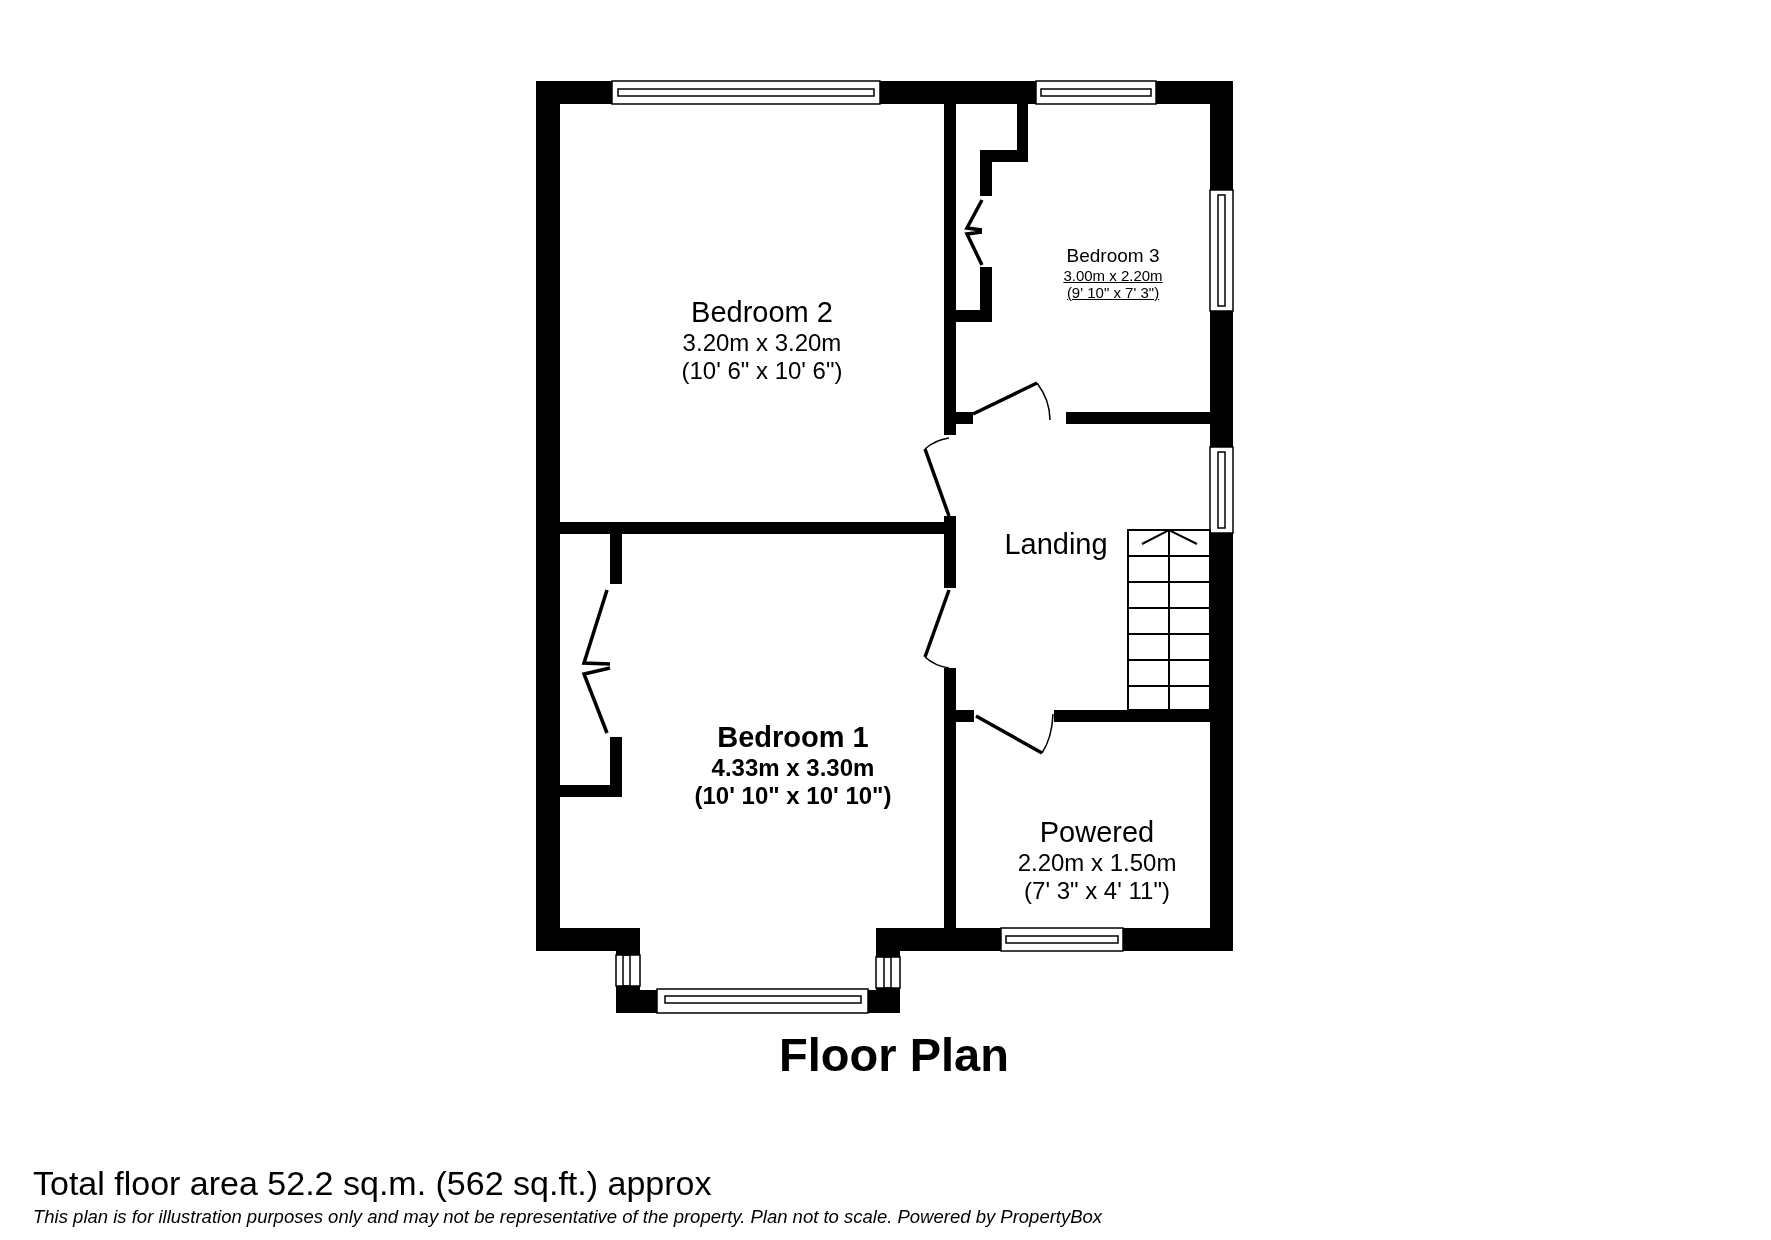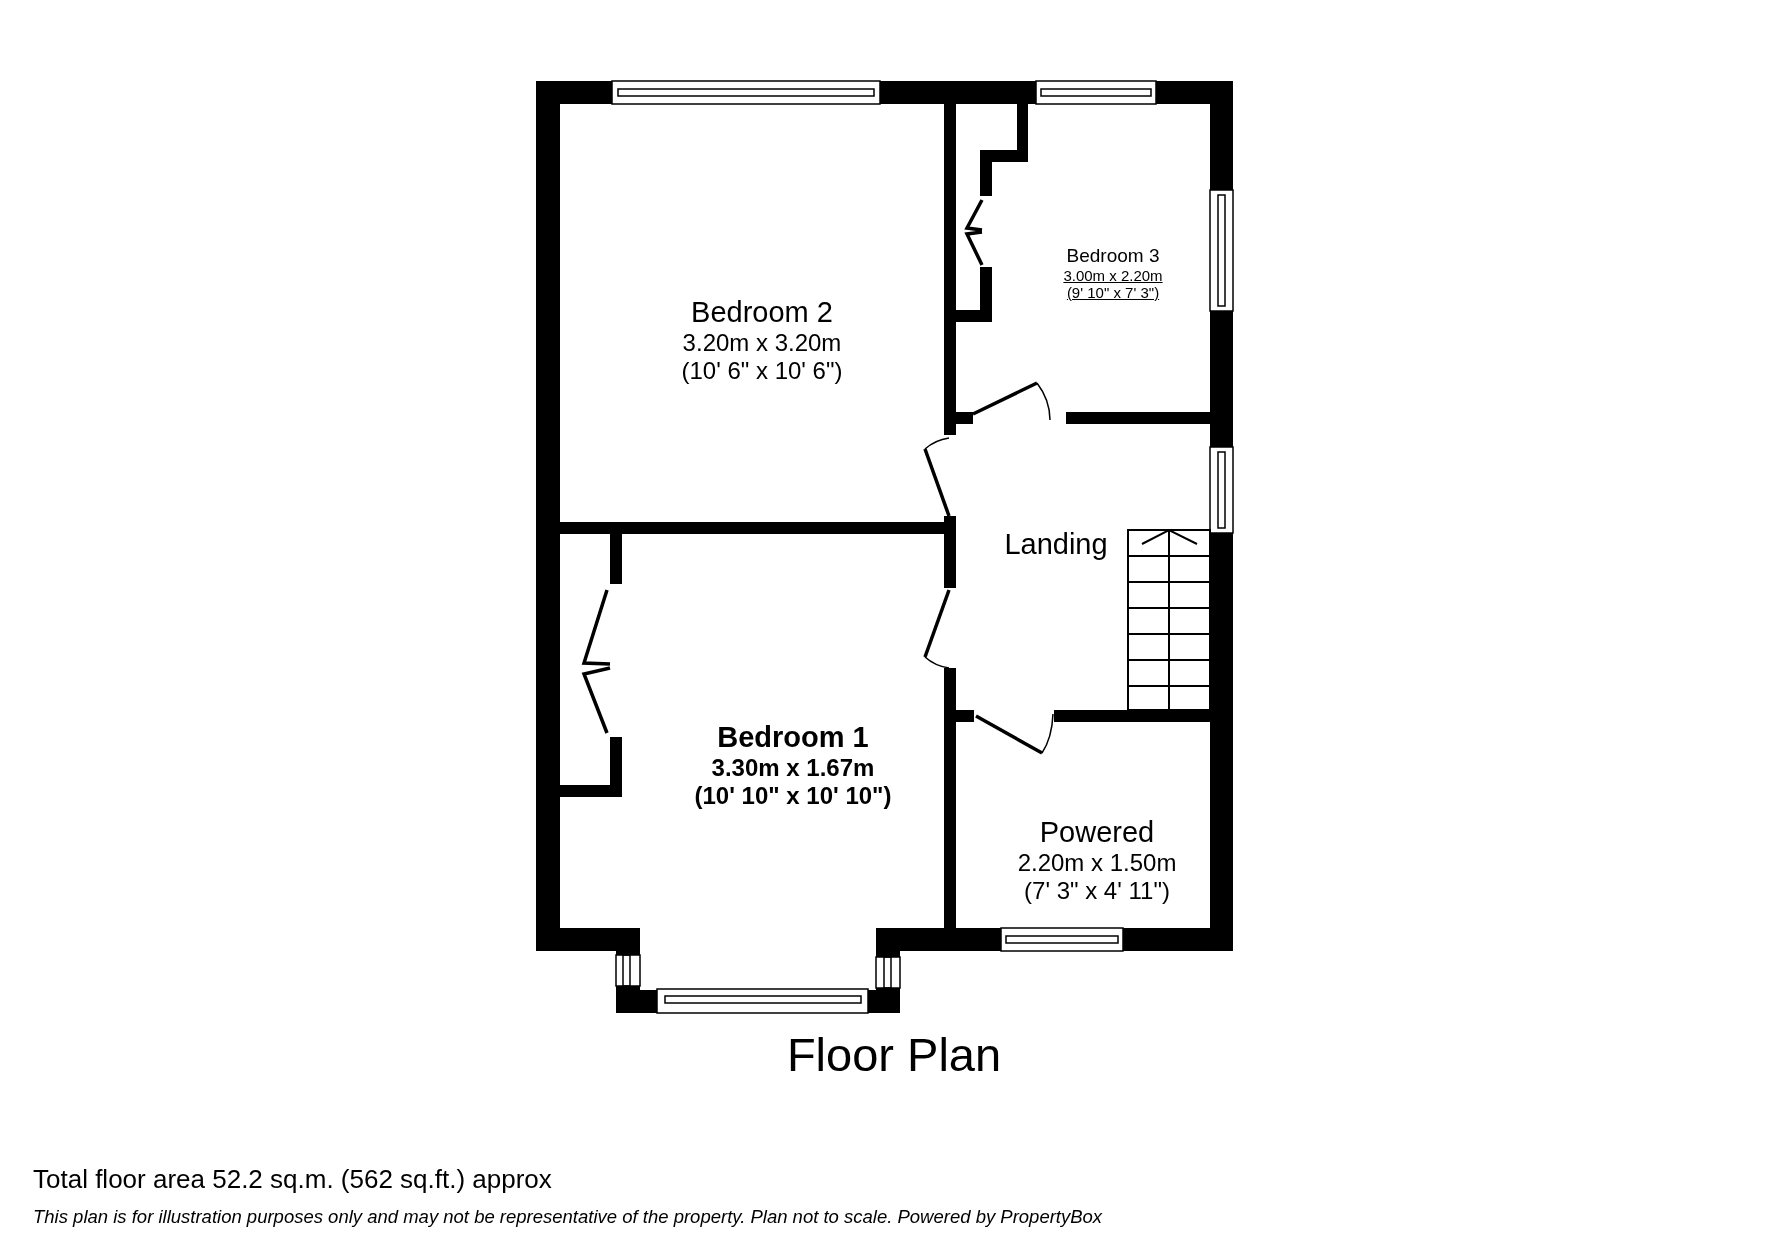--- a/index.html
+++ b/index.html
@@ -11,22 +11,22 @@
   .door { fill:none; stroke:#000; stroke-width:3.5; }
   .arc { fill:none; stroke:#000; stroke-width:1.5; }
   .stair { fill:none; stroke:#000; stroke-width:2; }
   .lbl { position:absolute; text-align:center; white-space:nowrap; transform:translateX(-50%); line-height:1.15; }
   .lbl .name { display:block; }
   .lbl .dim { display:block; }
   .big .name { font-size:29px; }
   .big .dim { font-size:24px; }
   .small .name { font-size:19px;text-align:center; }
   .small .dim { font-size:15px;text-decoration:underline; }
-  .title { position:absolute; left:894px; top:1027px; transform:translateX(-50%); font-size:47px; font-weight:normal; }
-  .area { position:absolute; left:33px; top:1164px; font-size:26px; }
+  .title { position:absolute; left:894px; top:1027px; transform:translateX(-50%); font-size:47px; font-weight:bold; }
+  .area { position:absolute; left:33px; top:1164px; font-size:34px; }
   .disc { position:absolute; left:33px; top:1206px; font-size:18.5px;font-style:italic; }
 </style>
 </head>
 <body>
 
 <svg id="plan" viewBox="0 0 1771 1240" xmlns="http://www.w3.org/2000/svg">
 
   <g>
     <rect class="wall" x="536" y="81" width="697" height="23"></rect>
     <rect class="wall" x="536" y="81" width="24" height="870"></rect>
@@ -131,21 +131,21 @@
   <span class="dim">3.00m x 2.20m</span>
   <span class="dim">(9' 10" x 7' 3")</span>
 </div>
 
 <div class="lbl big" style="left:1056px; top:528px;">
   <span class="name">Landing</span>
 </div>
 
 <div class="lbl big" style="left:793px; top:721px;font-weight:bold;">
   <span class="name">Bedroom 1</span>
-  <span class="dim">3.30m x 1.67m</span>
+  <span class="dim">4.33m x 3.30m</span>
   <span class="dim">(10' 10" x 10' 10")</span>
 </div>
 
 <div class="lbl big" style="left:1097px; top:816px;">
   <span class="name">Powered</span>
   <span class="dim">2.20m x 1.50m</span>
   <span class="dim">(7' 3" x 4' 11")</span>
 </div>
 
 <div class="title">Floor Plan</div>

